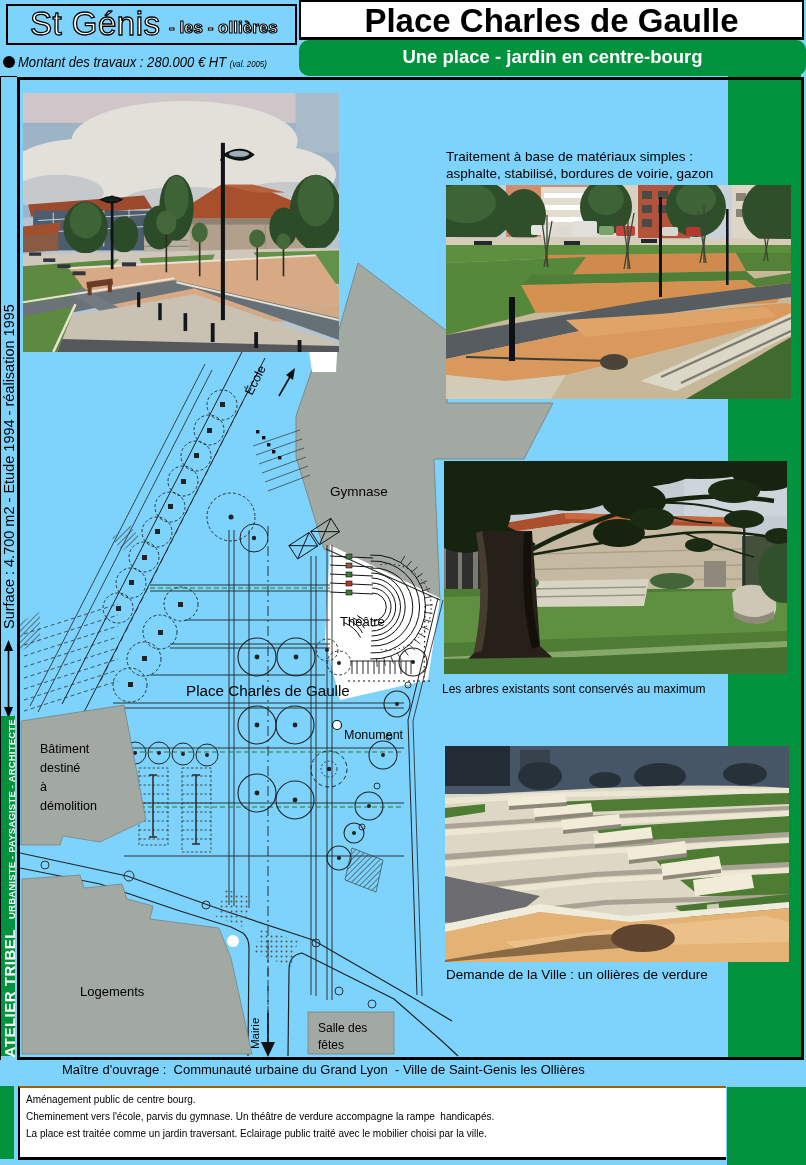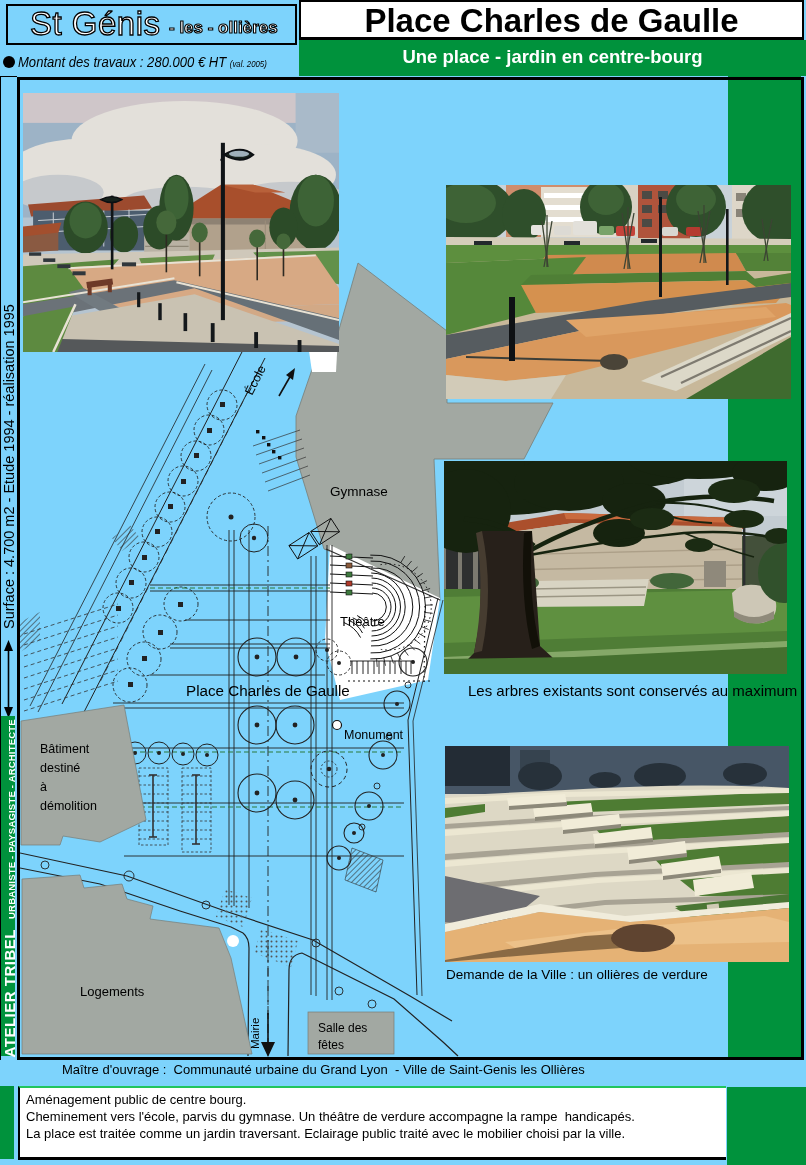--- a/index.html
+++ b/index.html
@@ -19,21 +19,21 @@
 <text x="22" y="29" font-family="Liberation Sans, sans-serif" font-size="33" fill="#fff" stroke="#000" stroke-width="1.3" letter-spacing="0.5">St Génis</text>
 
 <text x="161" y="27" font-family="Liberation Sans, sans-serif" font-size="17" font-weight="bold" fill="#fff" stroke="#000" stroke-width="1.1">- les - ollières</text>
 </svg>
 </div>
 
 <div class="abs" style="left:299px;top:0px;width:505px;height:40px;border-left:2px solid #000;border-top:2px solid #000;border-right:2px solid #000;border-bottom:3px solid #000;background:#fff;z-index:5;box-sizing:border-box;">
 <div style="text-align:center;font-size:33px;font-weight:bold;margin-top:0px;letter-spacing:0px;">Place Charles de Gaulle</div>
 </div>
 
-<div class="abs" style="left:299px;top:40px;width:507px;height:36px;background:#00923c;z-index:4;">
+<div class="abs" style="left:299px;top:40px;width:507px;height:36px;background:#00923c;z-index:4;border-radius:10px;">
 <div style="text-align:center;color:#fff;font-weight:bold;font-size:18.5px;margin-top:6px;">Une place - jardin en centre-bourg</div>
 </div>
 
 <div class="abs" style="left:3px;top:56px;width:12px;height:12px;border-radius:50%;background:#000;z-index:5;"></div>
 <div class="abs" style="left:18px;top:53px;width:400px;height:20px;z-index:5;font-style:italic;font-size:15px;white-space:nowrap;transform:scaleX(0.87);transform-origin:0 0;">Montant des travaux : 280.000 € HT <span style="font-size:9px;font-style:italic;">(val. 2005)</span></div>
 
 <div class="abs" style="left:17px;top:77px;width:787px;height:983px;border:3px solid #000;box-sizing:border-box;background:transparent;z-index:3;pointer-events:none;"></div>
 
 <div class="abs" style="left:0px;top:76px;width:17px;height:1px;background:#000;z-index:5;"></div>
 
@@ -47,20 +47,21 @@
 <polygon points="8.5,78 4,67 13,67" fill="#000"></polygon>
 </svg>
 
 <div class="abs" style="left:1px;top:716px;width:14px;height:340px;background:#00923c;z-index:5;">
 <div style="position:absolute;left:-161px;top:166px;width:336px;height:15px;transform:rotate(-90deg);color:#fff;white-space:nowrap;">
 <span style="font-weight:bold;font-size:15px;letter-spacing:0.5px;">ATELIER TRIBEL</span>
 <span style="font-weight:bold;font-size:9.5px;letter-spacing:0.2px;">&nbsp; URBANISTE - PAYSAGISTE - ARCHITECTE</span>
 </div>
 </div>
 
+<div class="abs" style="left:446px;top:148px;width:330px;font-size:13.5px;line-height:17px;z-index:6;">Traitement à base de matériaux simples :<br>asphalte, stabilisé, bordures de voirie, gazon</div>
 
 <div class="abs" style="left:23px;top:93px;width:316px;height:259px;background:#b5c4d0;z-index:6;" id="photo1"><svg width="316" height="259" viewBox="0 0 313 260" preserveAspectRatio="none">
 
 <rect x="0" y="0" width="313" height="125" fill="#9db3c6"></rect>
 <rect x="0" y="0" width="313" height="30" fill="#cfc6c9"></rect>
 <rect x="270" y="0" width="43" height="60" fill="#a9bac9"></rect>
 <g fill="#e3e0da">
 <ellipse cx="160" cy="48" rx="112" ry="40"></ellipse>
 <ellipse cx="60" cy="78" rx="75" ry="32"></ellipse>
 <ellipse cx="238" cy="82" rx="72" ry="30"></ellipse>
@@ -364,21 +365,21 @@
 <ellipse cx="290" cy="30" rx="26" ry="12"></ellipse>
 </g>
 
 <polygon points="38,70 88,70 96,185 108,196 112,202 20,202 30,192 36,160" fill="#27201a"></polygon>
 <path d="M38,70 Q50,130 38,190 L30,192 Q42,130 32,72 Z" fill="#463c30"></path>
 <path d="M88,70 Q84,140 96,185 L88,188 Q76,140 80,72 Z" fill="#121008"></path>
 
 <polygon points="0,198 130,196 343,186 343,213 0,213" fill="#45702f"></polygon>
 </svg></div>
 
-<div class="abs" style="left:468px;top:682px;width:330px;font-size:15px;z-index:6;">Les arbres existants sont conservés au maximum</div>
+<div class="abs" style="left:442px;top:682px;width:330px;font-size:12px;z-index:6;">Les arbres existants sont conservés au maximum</div>
 
 <div class="abs" style="left:445px;top:746px;width:344px;height:216px;background:#d8d5c8;z-index:6;" id="photo4"><svg width="344" height="216" viewBox="0 0 344 216">
 
 <rect x="0" y="0" width="344" height="48" fill="#41506188"></rect>
 <rect x="0" y="0" width="344" height="48" fill="#475666"></rect>
 <rect x="0" y="0" width="65" height="40" fill="#232c35"></rect>
 <rect x="75" y="4" width="30" height="30" fill="#36434f"></rect>
 
 <g fill="#27313a">
 <ellipse cx="95" cy="30" rx="22" ry="14"></ellipse>
@@ -821,19 +822,19 @@
 
 <text x="259" y="1049" font-size="11.5" fill="#000" transform="rotate(-90 259 1049)" font-family="Liberation Sans, sans-serif" fill-opacity="0.99">Mairie</text>
 </svg>
 
 <div class="abs" style="left:18px;top:1062px;width:700px;font-size:13px;z-index:5;margin-left:44px;">Maître d'ouvrage :&nbsp; Communauté urbaine du Grand Lyon&nbsp; - Ville de Saint-Genis les Ollières</div>
 
 <div class="abs" style="left:0px;top:1086px;width:14px;height:73px;background:#00923c;z-index:5;"></div>
 
 <div class="abs" style="left:727px;top:1087px;width:79px;height:78px;background:#00923c;z-index:5;"></div>
 
-<div class="abs" style="left:18px;top:1086px;width:708px;height:74px;border-left:2.5px solid #000;border-top:2px solid #22c55e;border-bottom:3px solid #000;box-sizing:border-box;background:#fff;z-index:4;font-size:13px;line-height:17px;padding:3px 0 0 6px;">
+<div class="abs" style="left:18px;top:1086px;width:708px;height:74px;border-left:2.5px solid #000;border-top:2px solid #a16207;border-bottom:3px solid #000;box-sizing:border-box;background:#fff;z-index:4;font-size:10px;line-height:17px;padding:3px 0 0 6px;">
 Aménagement public de centre bourg.<br>
 Cheminement vers l'école, parvis du gymnase. Un théâtre de verdure accompagne la rampe&nbsp; handicapés.<br>
 La place est traitée comme un jardin traversant. Eclairage public traité avec le mobilier choisi par la ville.
 </div>
 
 </div>
 
 </body></html>

